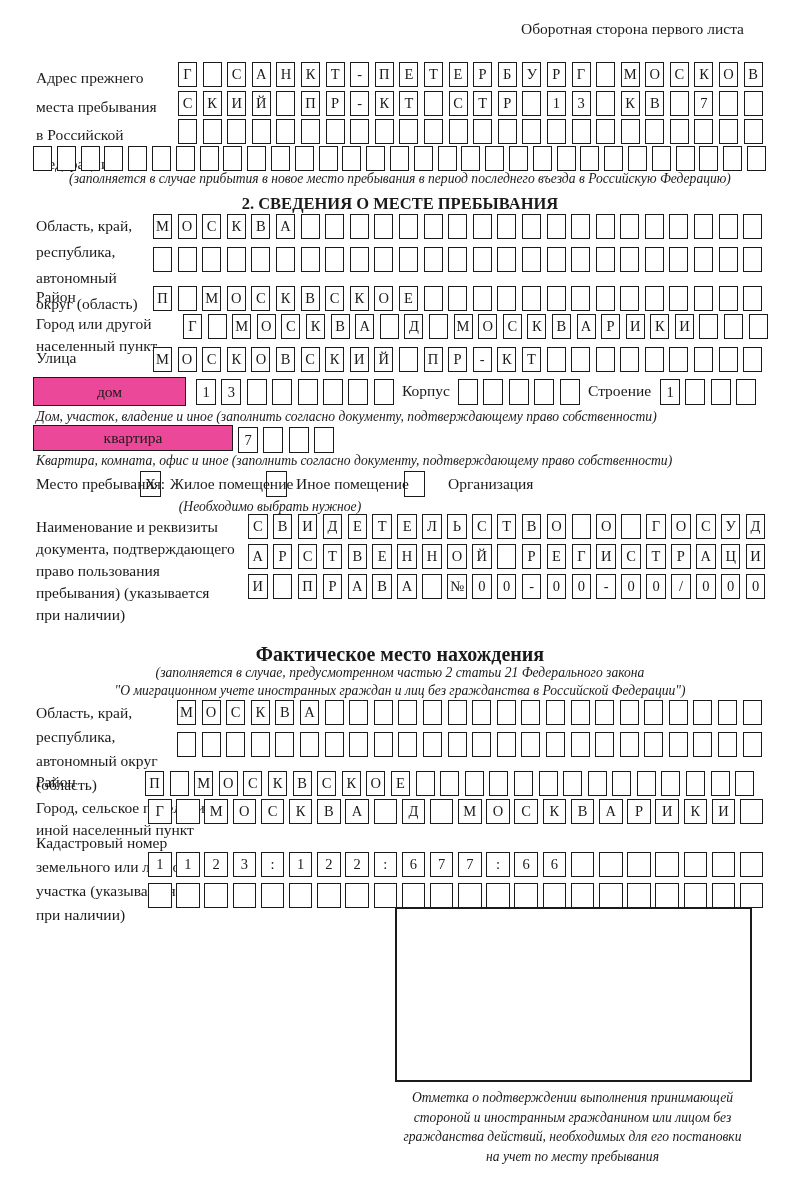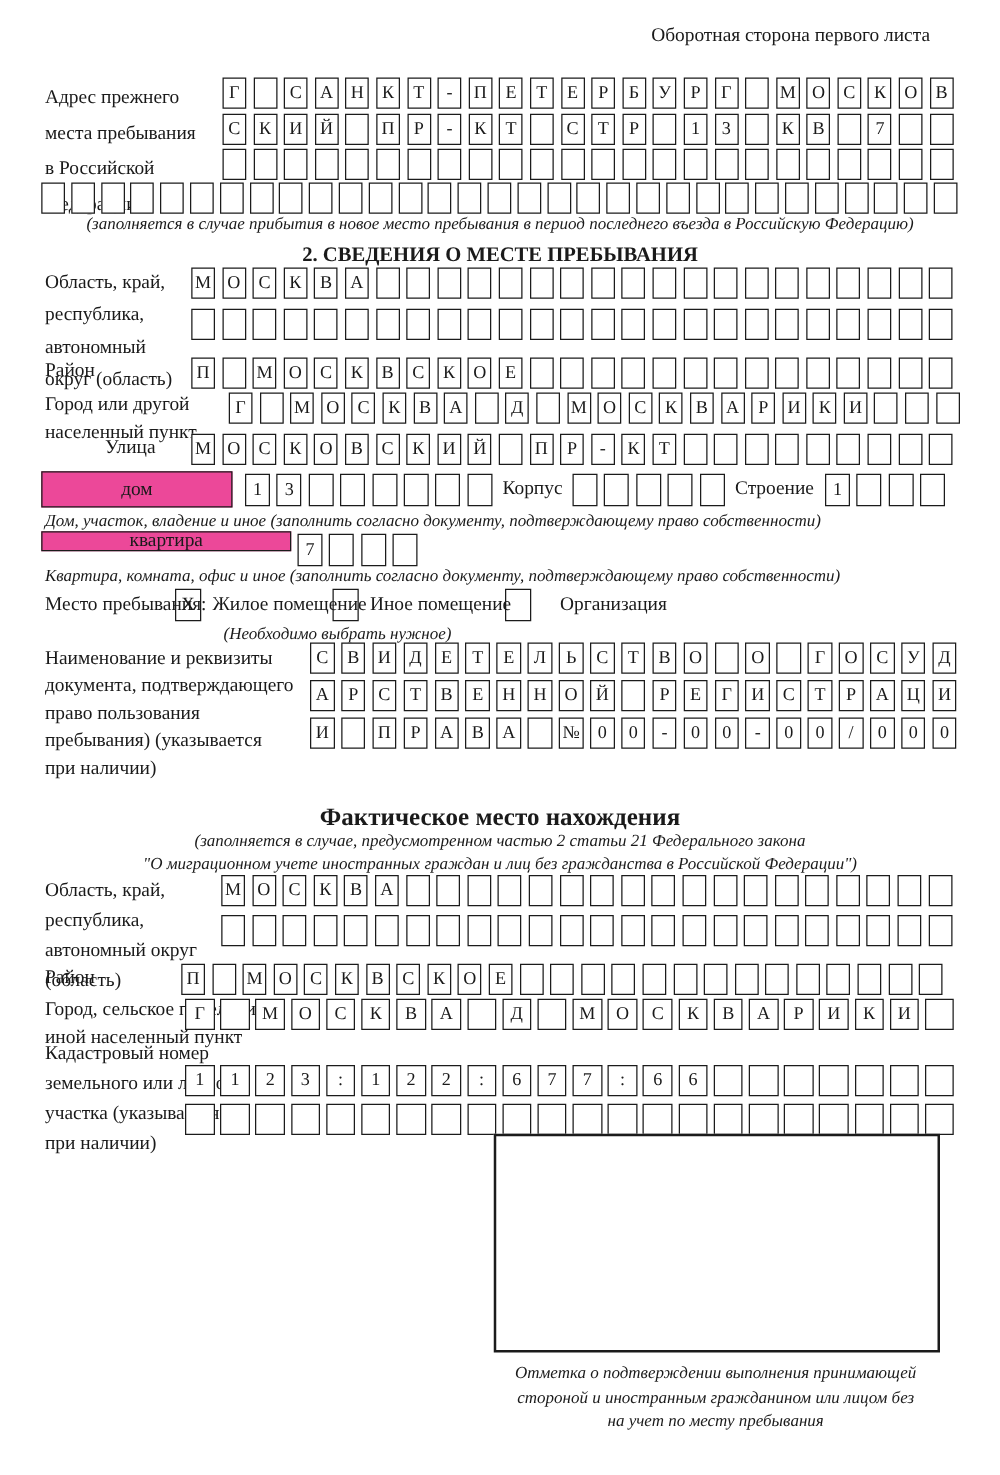--- a/index.html
+++ b/index.html
@@ -287,21 +287,21 @@
       <span class="cell">Р</span>
       <span class="cell">И</span>
       <span class="cell">К</span>
       <span class="cell">И</span>
       <span class="cell"></span>
       <span class="cell"></span>
       <span class="cell"></span>
     </div>
 </div>
 
-<div class="abs lbl" style="left:36px;top:349px;margin-left:48px;">Улица</div>
+<div class="abs lbl" style="left:36px;top:349px;">Улица</div>
 <div class="abs g24" style="left:153px;top:347px;">
   <div class="boxrow">
       <span class="cell">М</span>
       <span class="cell">О</span>
       <span class="cell">С</span>
       <span class="cell">К</span>
       <span class="cell">О</span>
       <span class="cell">В</span>
       <span class="cell">С</span>
       <span class="cell">К</span>
@@ -352,21 +352,21 @@
 <div class="abs g254" style="left:660px;top:379px;">
   <div class="boxrow">
       <span class="cell">1</span>
       <span class="cell"></span>
       <span class="cell"></span>
       <span class="cell"></span>
     </div>
 </div>
 <div class="abs cap" style="left:36px;top:409px;">Дом, участок, владение и иное (заполнить согласно документу, подтверждающему право собственности)</div>
 
-<div class="abs widebox" style="left:33px;top:425px;width:200px;height:16px;">квартира</div>
+<div class="abs widebox" style="left:33px;top:425px;width:200px;height:26px;">квартира</div>
 <div class="abs g254" style="left:238px;top:427px;">
   <div class="boxrow">
       <span class="cell">7</span>
       <span class="cell"></span>
       <span class="cell"></span>
       <span class="cell"></span>
     </div>
 </div>
 <div class="abs cap" style="left:36px;top:453px;">Квартира, комната, офис и иное (заполнить согласно документу, подтверждающему право собственности)</div>
 
@@ -641,14 +641,15 @@
       <span class="cell"></span>
       <span class="cell"></span>
       <span class="cell"></span>
     </div>
 </div>
 
 <div class="abs markbox" style="left:395px;top:907px;width:357px;height:175px;"></div>
 <div class="abs cap" style="left:360px;top:1088px;width:425px;text-align:center;line-height:19.5px;">
   <div>Отметка о подтверждении выполнения принимающей</div>
   <div>стороной и иностранным гражданином или лицом без</div>
+  <div>гражданства действий, необходимых для его постановки</div>
   <div>на учет по месту пребывания</div>
 </div>
 
 </body></html>

